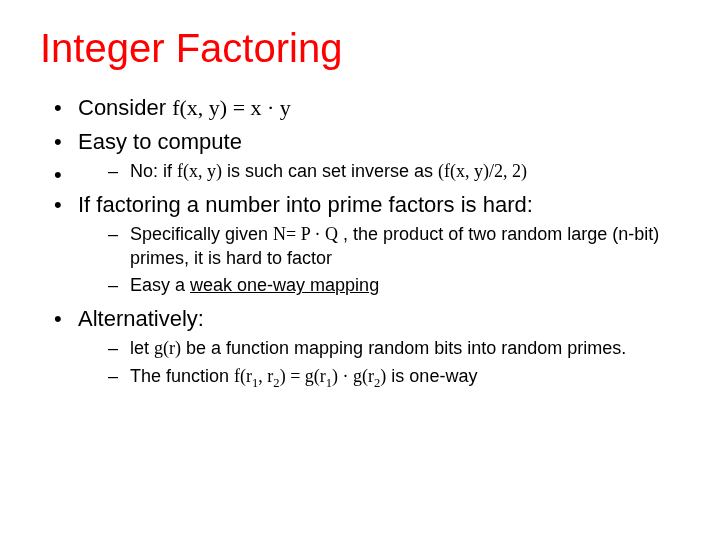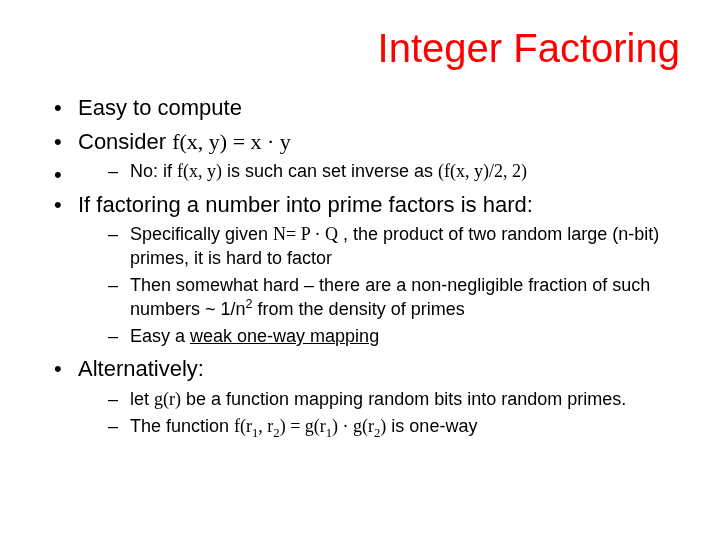--- a/index.html
+++ b/index.html
@@ -12,21 +12,21 @@
     color: #000;
     overflow: hidden;
   }
   .slide {
     box-sizing: border-box;
     padding: 18px 40px 20px 40px;
   }
   .title {
     color: #ff0000;
     font-size: 40px;
-    text-align: right;
+    text-align: left;
     margin: 8px 0 22px 0;
     font-weight: normal;
   }
   ul.level1 {
     list-style: none;
     padding-left: 0;
     margin: 0;
     font-size: 22px;
     line-height: 1.35;
   }
@@ -77,43 +77,40 @@
 </style>
 </head>
 <body>
 
 <div class="slide">
   <h1 class="title">Integer Factoring</h1>
 
   <ul class="level1">
 
     <li>
-      <span>Easy to compute</span>
+      <span>Consider </span><span class="mono">f(x, y) = x · y</span>
     </li>
 
     <li>
-      <span>Consider </span><span class="mono">f(x, y) = x · y</span>
+      <span>Easy to compute</span>
     </li>
 
     <li>
       <ul class="level2">
         <li>
           <span>No: if </span><span class="mono">f(x, y)</span><span> is such can set inverse as </span><span class="mono">(f(x, y)/2, 2)</span>
         </li>
       </ul>
     </li>
 
     <li>
       <span>If factoring a number into prime factors is hard:</span>
       <ul class="level2">
         <li>
           <span>Specifically given </span><span class="mono">N= P · Q</span><span> , the product of two random large (n-bit) primes, it is hard to factor</span>
-        </li>
-        <li>
-          <span>Then somewhat hard – there are a non-negligible fraction of such numbers  ~ 1/n</span><sup>2</sup><span>  from the density of primes</span>
         </li>
         <li>
           <span>Easy a </span><u>weak one-way mapping</u>
         </li>
       </ul>
     </li>
 
     <li>
       <span>Alternatively:</span>
       <ul class="level2">

